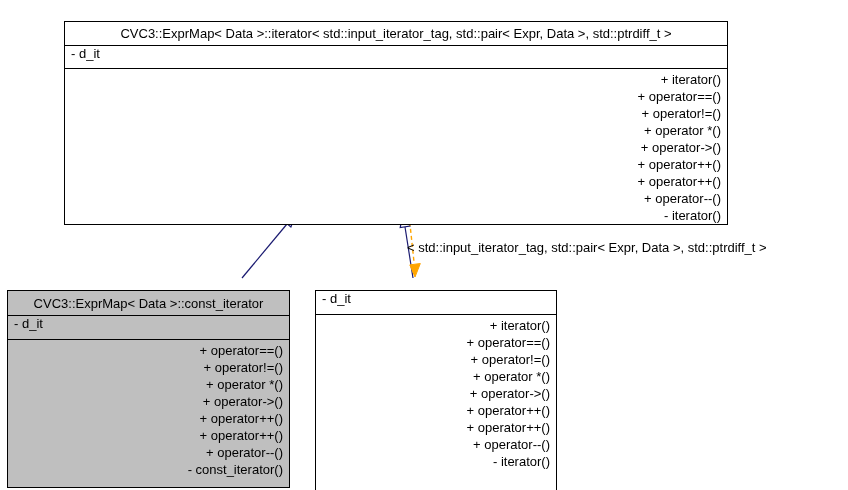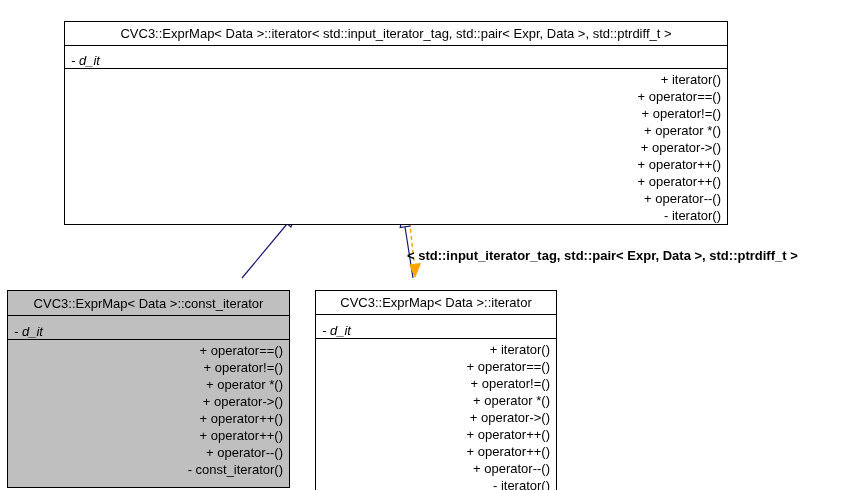--- a/index.html
+++ b/index.html
@@ -63,39 +63,37 @@
     justify-content: center;
     padding: 0 4px;
     white-space: nowrap;
     overflow: hidden;
   }
   .cb-attrs {
     box-sizing: border-box;
     height: 24px;
     border-bottom: 1px solid var(--node_border, #000000);
     display: flex;
-    align-items: flex-end;
+    align-items: flex-start;
     padding: 0 6px;
-    font-style: italic;
   }
   .cb-methods {
     flex: 1;
     padding: 2px 6px 0 6px;
     text-align: right;
   }
   .method-row {
     line-height: 17px;
     white-space: pre;
   }
   .edge-label {
     position: absolute;
     left: 407px;
-    top: 248px;
+    top: 240px;
     white-space: nowrap;
-    font-weight: bold;
   }
 </style>
 </head>
 <body>
 
 <div>
 
   <svg class="edges" width="848" height="490" viewBox="0 0 848 490">
     <g>
       <line class="inh-line" x1="242" y1="278" x2="287" y2="224"></line>
@@ -140,21 +138,20 @@
       <div class="method-row">+ operator *()</div>
       <div class="method-row">+ operator-&gt;()</div>
       <div class="method-row">+ operator++()</div>
       <div class="method-row">+ operator++()</div>
       <div class="method-row">+ operator--()</div>
       <div class="method-row">- const_iterator()</div>
     </div>
   </div>
 
   <div class="class-box" style="left:315px; top:278px; width:242px; height:205px;">
-    <div class="cb-title">CVC3::ExprMap&lt; Data &gt;::iterator</div>
     <div class="cb-attrs">
       <div class="attr-row">- d_it</div>
     </div>
     <div class="cb-methods">
       <div class="method-row">+ iterator()</div>
       <div class="method-row">+ operator==()</div>
       <div class="method-row">+ operator!=()</div>
       <div class="method-row">+ operator *()</div>
       <div class="method-row">+ operator-&gt;()</div>
       <div class="method-row">+ operator++()</div>

